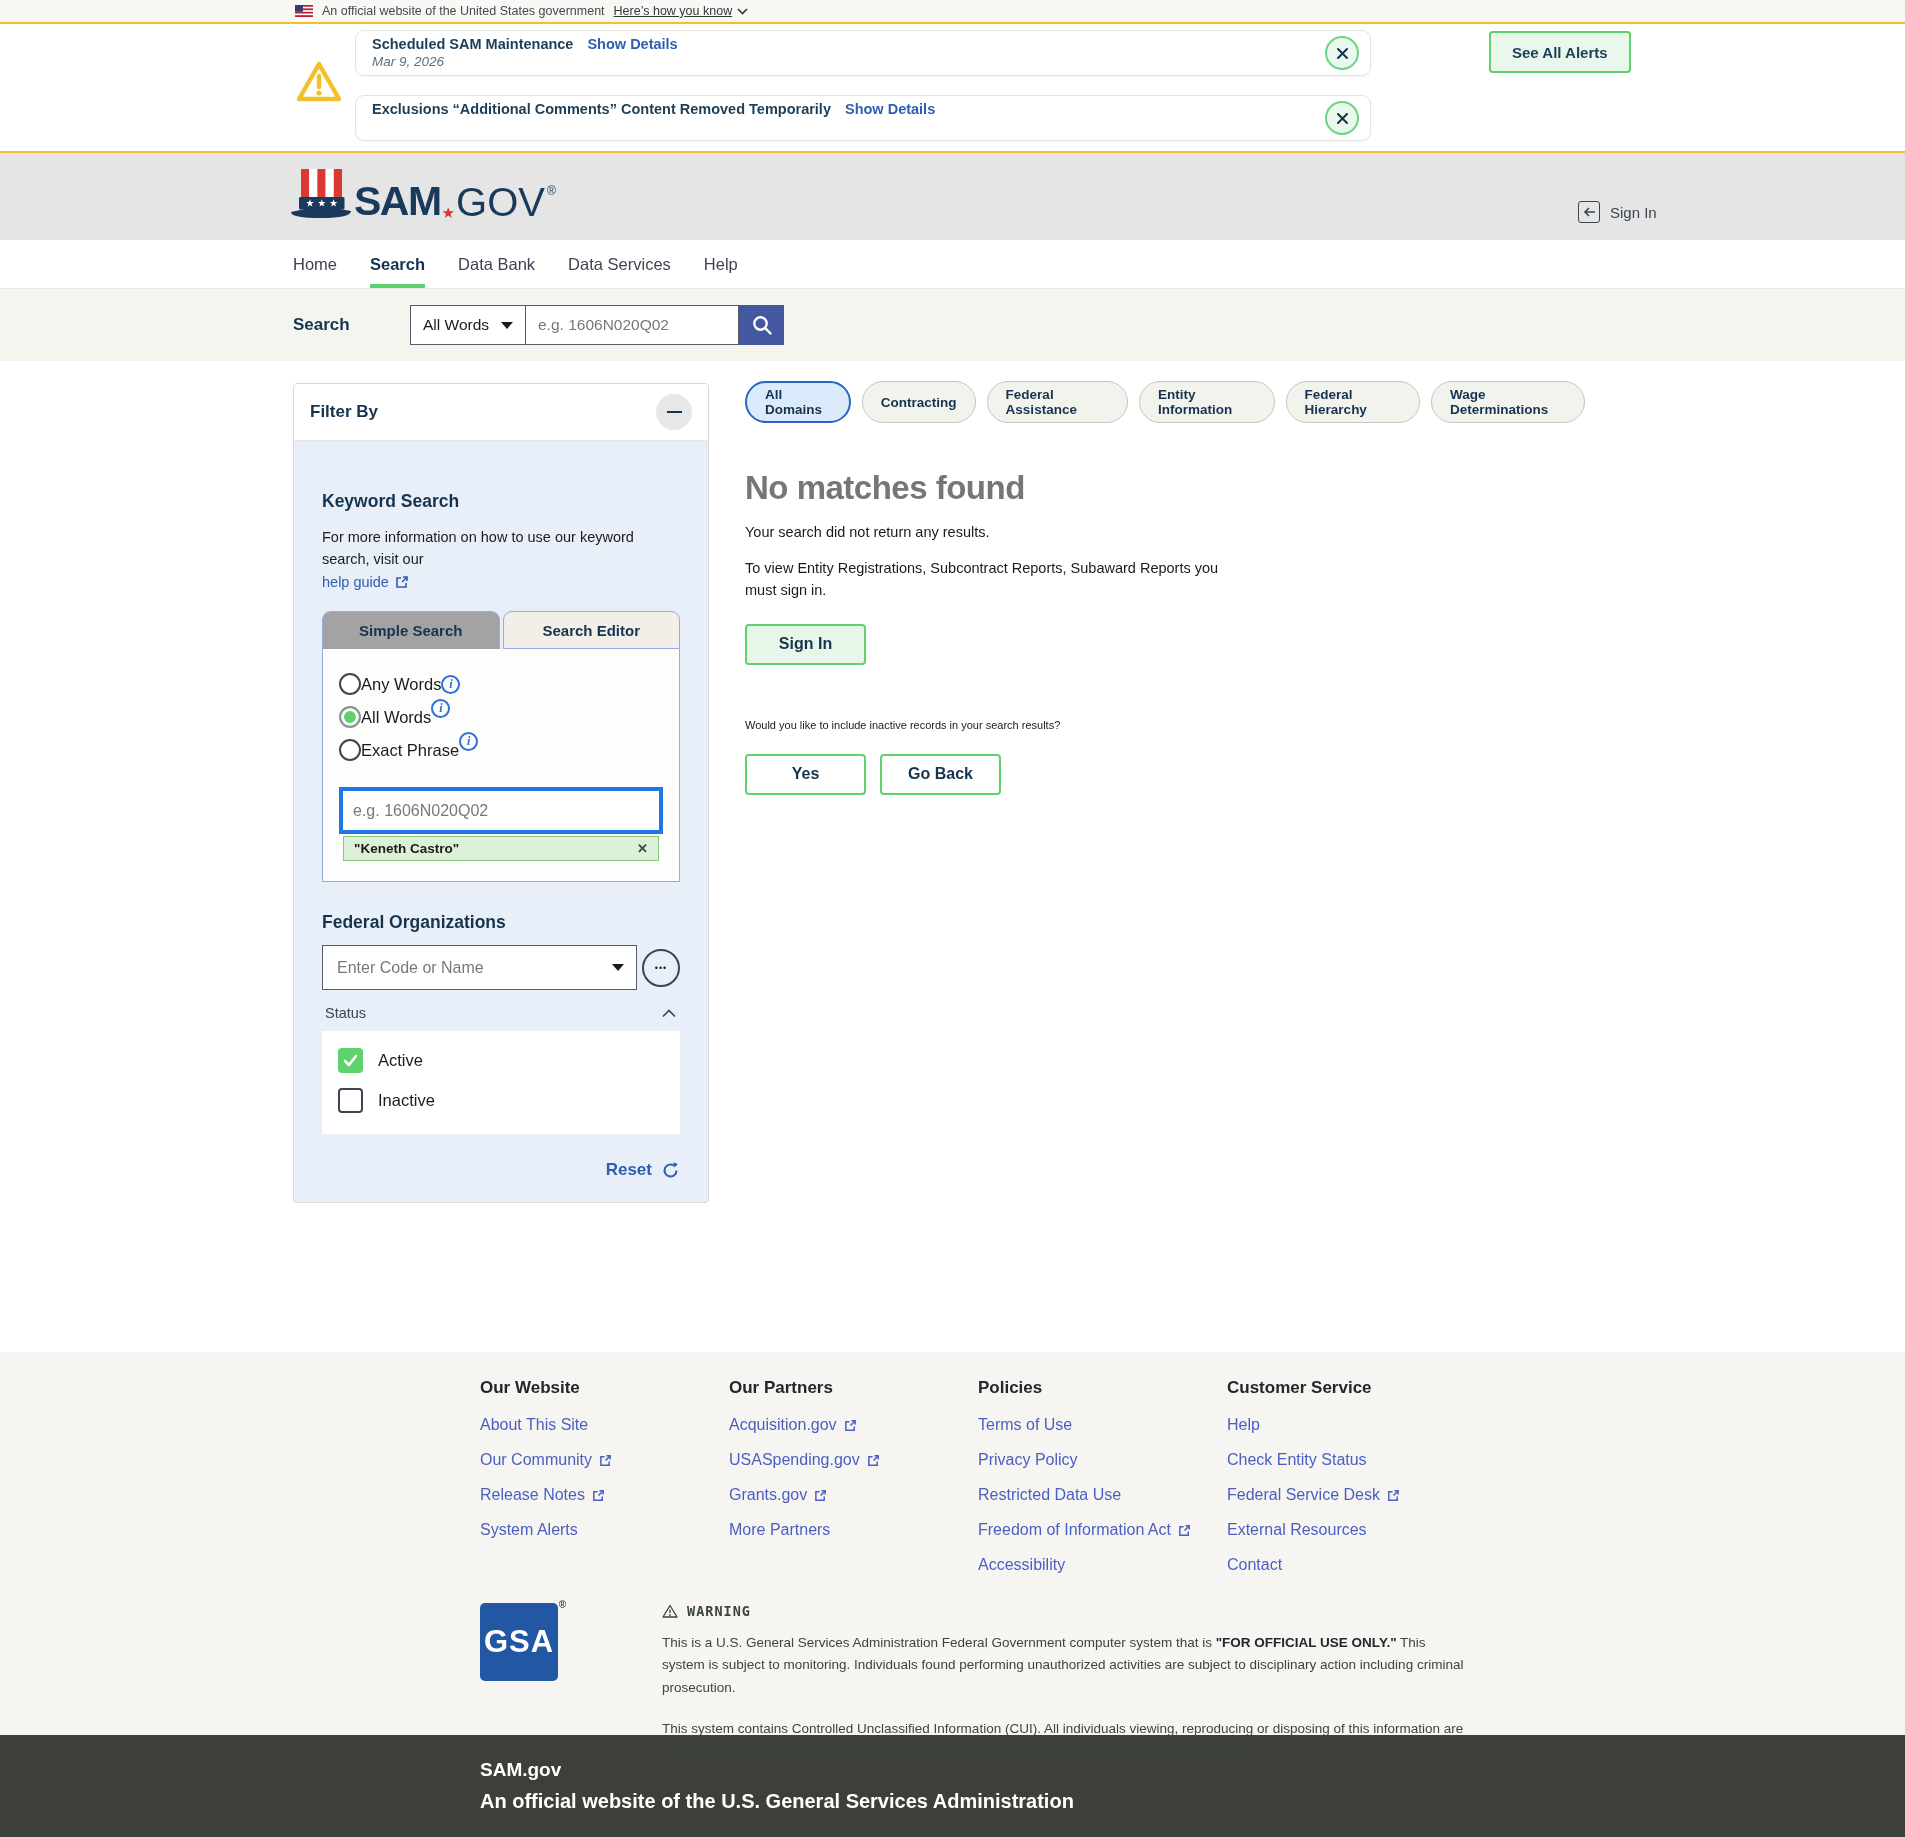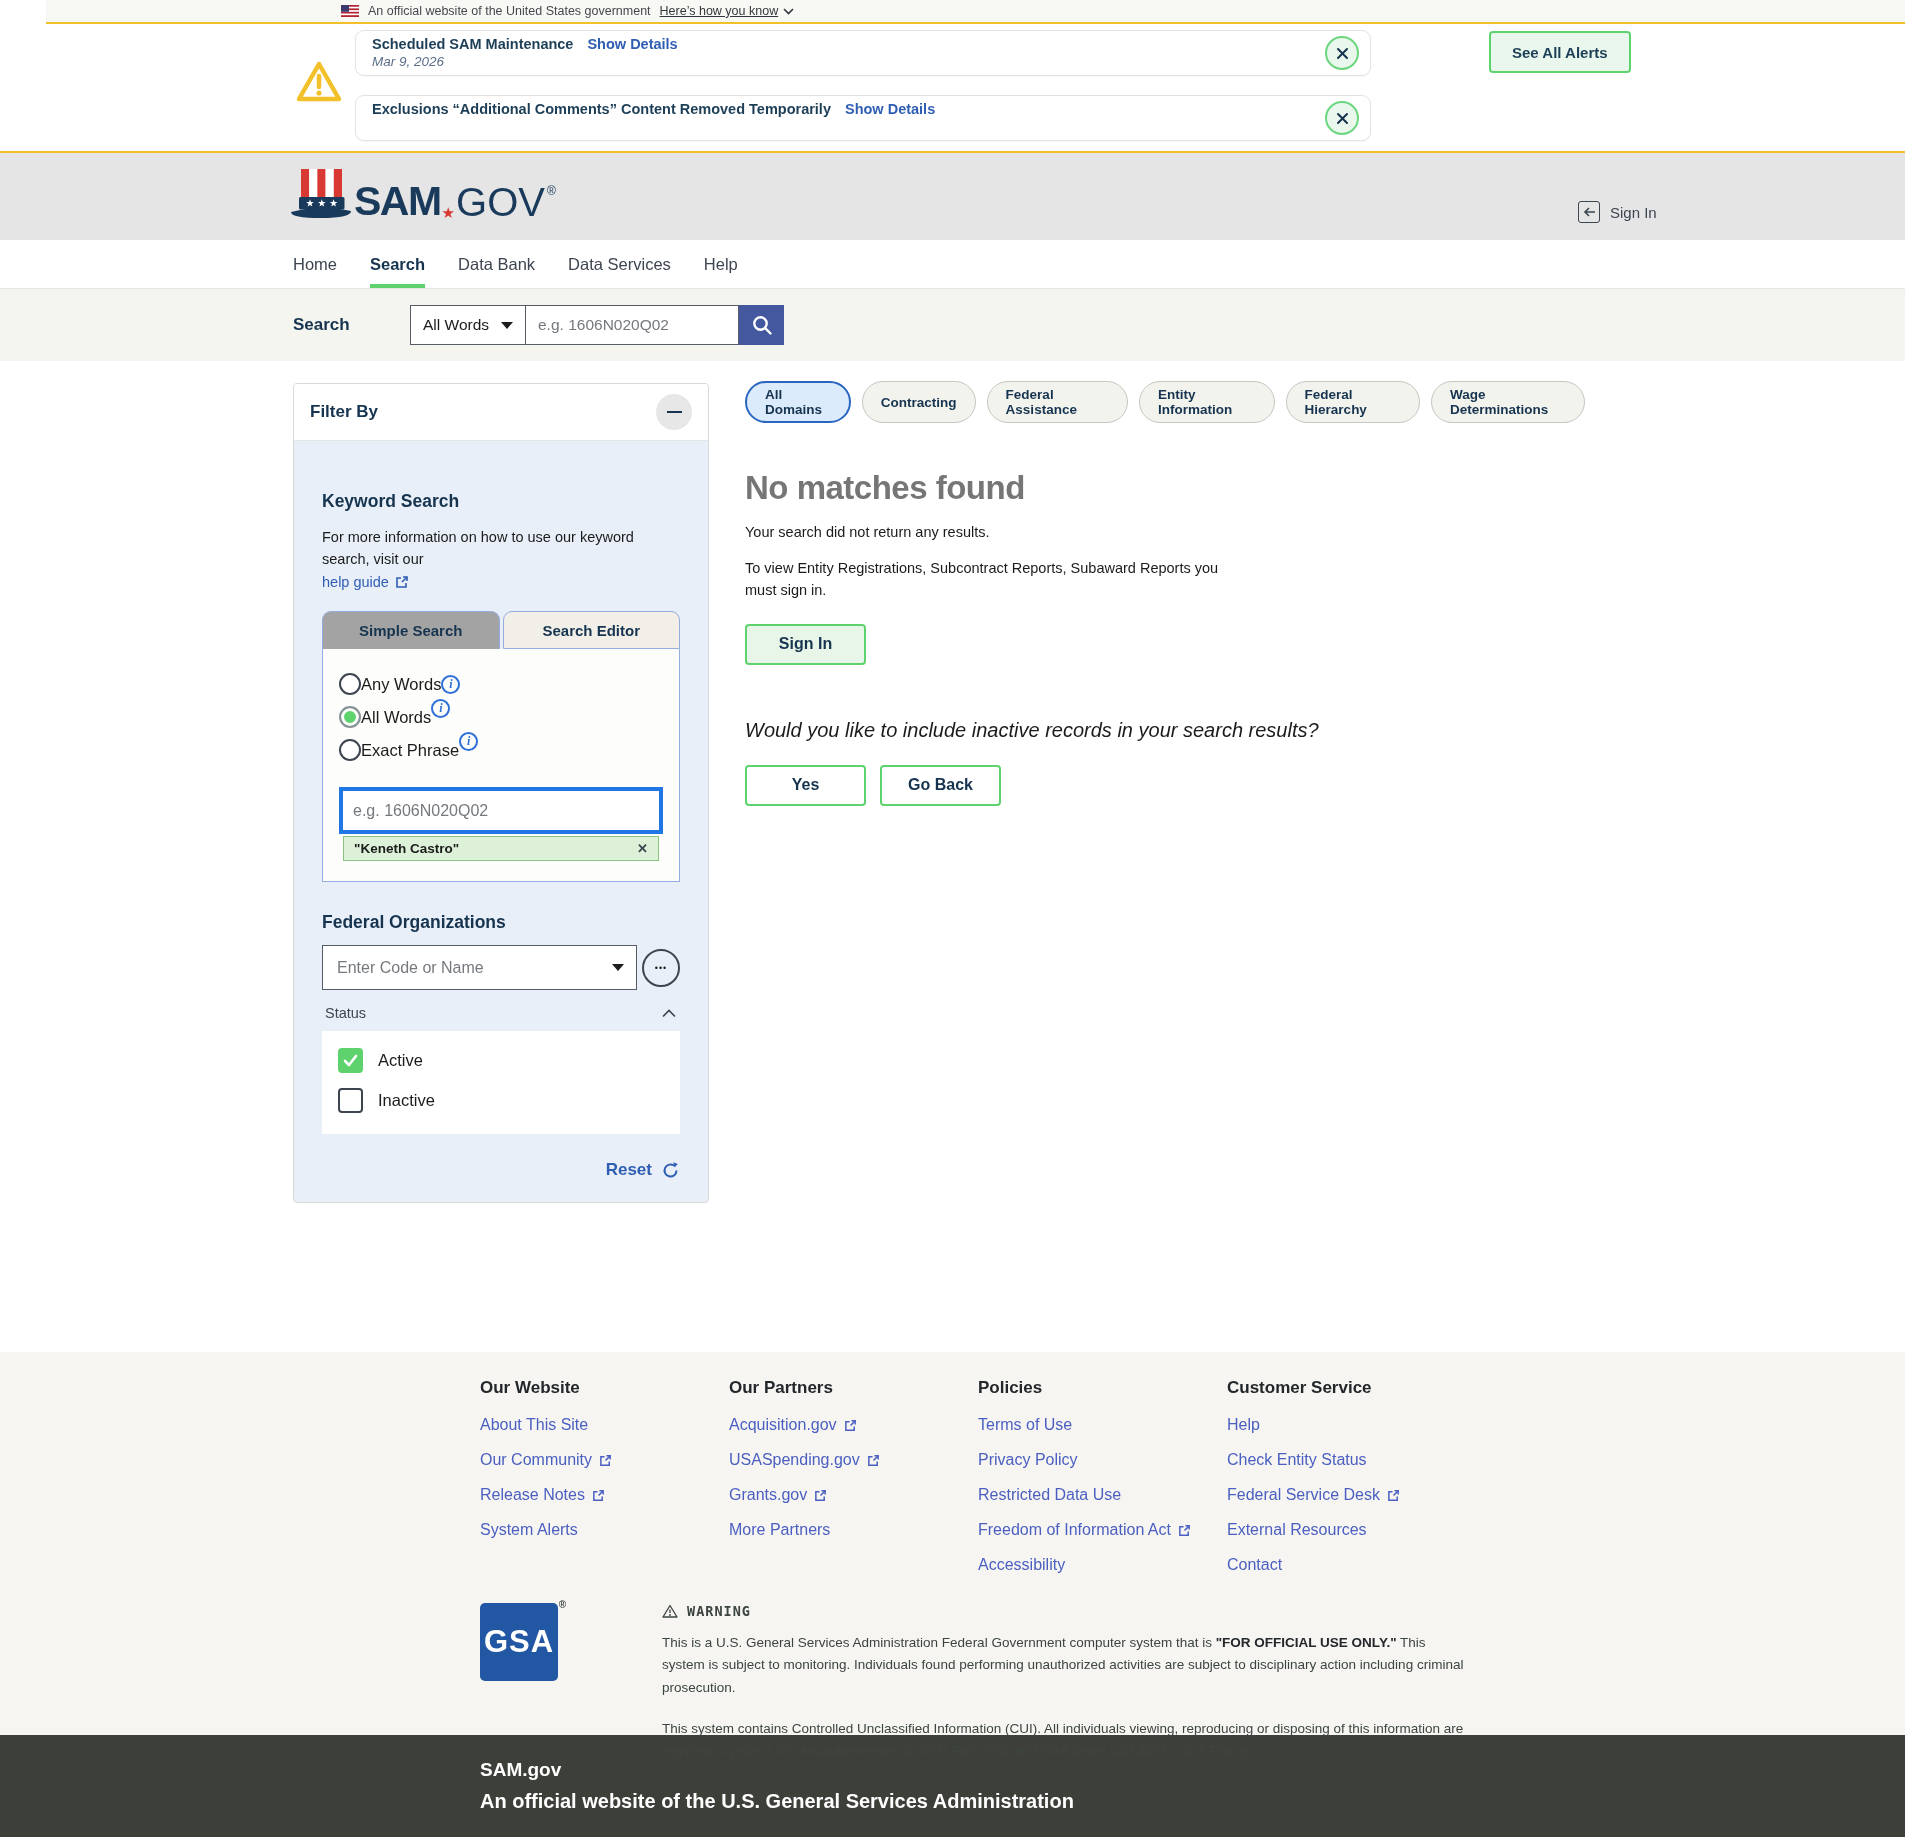--- a/index.html
+++ b/index.html
@@ -1,20 +1,20 @@
 <!DOCTYPE html>
 <html><head>
 <meta charset="utf-8">
 <style>
   * { margin:0; padding:0; box-sizing:border-box; }
   html,body { width:1905px; background:#fff; font-family:"Liberation Sans", sans-serif; color:#1b1b1b; }
   .center { display:flex; align-items:center; justify-content:center; }
 
   
-  .gov-banner { height:24px; background:#f8f8f5; border-bottom:2px solid #f2c029; display:flex; align-items:center; padding-left:295px; gap:9px; font-size:12.5px; color:#45484d;margin-left:46px; }
+  .gov-banner { height:24px; background:#f8f8f5; border-bottom:2px solid #f2c029; display:flex; align-items:center; padding-left:295px; gap:9px; font-size:12.5px; color:#45484d; }
   .gov-banner .how-link { color:#33383d; text-decoration:underline; display:flex; align-items:center; gap:5px; cursor:pointer; }
 
   
   .alerts { position:relative; height:129px; background:#fff; border-bottom:2px solid #f2c029; }
   .alert-triangle { position:absolute; left:295px; top:34px; }
   .alert-card { position:absolute; left:355px; width:1016px; height:46px; background:#fff; border:1px solid #e3e3e1; border-radius:9px; box-shadow:0 1px 2px rgba(0,0,0,.04); padding:5px 60px 5px 16px; }
   .alert-card.c1 { top:6px; } .alert-card.c2 { top:71px; }
   .alert-title-row { display:flex; gap:14px; align-items:baseline; }
   .alert-title { font-weight:700; font-size:14.5px; color:#1c3e57; }
   .alert-link { font-weight:700; font-size:14.5px; color:#2f5eb3; cursor:pointer; }
@@ -91,21 +91,21 @@
   .results { position:absolute; left:745px; top:20px; width:840px; }
   .pills { display:flex; gap:11px; }
   .pill { height:42px; border-radius:21px; display:flex; align-items:center; padding:0 18px; font-weight:700; font-size:13.5px; color:#16344f; background:#f3f3ee; border:1px solid #c6c7c2; cursor:pointer; }
   .pill.active { background:#dcebfb; border:2px solid #2a65c0; }
   .results-h1 { font-size:33px; font-weight:700; color:#767676; margin-top:46px; letter-spacing:-0.5px; }
   .msg1 { margin-top:17px; font-size:14.5px; }
   .msg2 { margin-top:17px; font-size:14.5px; width:505px; line-height:1.55; }
   .btn-green, .btn-outline { width:121px; height:41px; border:2px solid #5ed26d; border-radius:4px; font-weight:700; font-size:16px; color:#16344f; font-family:inherit; cursor:pointer; }
   .btn-green { background:#e7f6e9; margin-top:22px; }
   .btn-outline { background:#fff; }
-  .question { margin-top:54px; font-size:20px;font-style:italic; }
+  .question { margin-top:54px; font-size:11px; }
   .btn-row { display:flex; gap:14px; margin-top:23px; }
 
   
   .site-footer { height:383px; background:#f6f5f1; padding:26px 0 0 480px; }
   .footer-cols { display:flex; }
   .fcol { width:249px; }
   .fcol h4 { font-size:17px; color:#23272b; font-weight:700; }
   .flink { display:flex; gap:7px; align-items:center; margin-top:19px; font-size:16px; color:#4a5fc1; line-height:16px; cursor:pointer; }
   .gsa-row { display:flex; margin-top:30px; }
   .gsa-logo { width:78px; height:78px; background:#2157a3; color:#fff; font-weight:700; font-size:31px; border-radius:5px; position:relative; letter-spacing:1px; }

